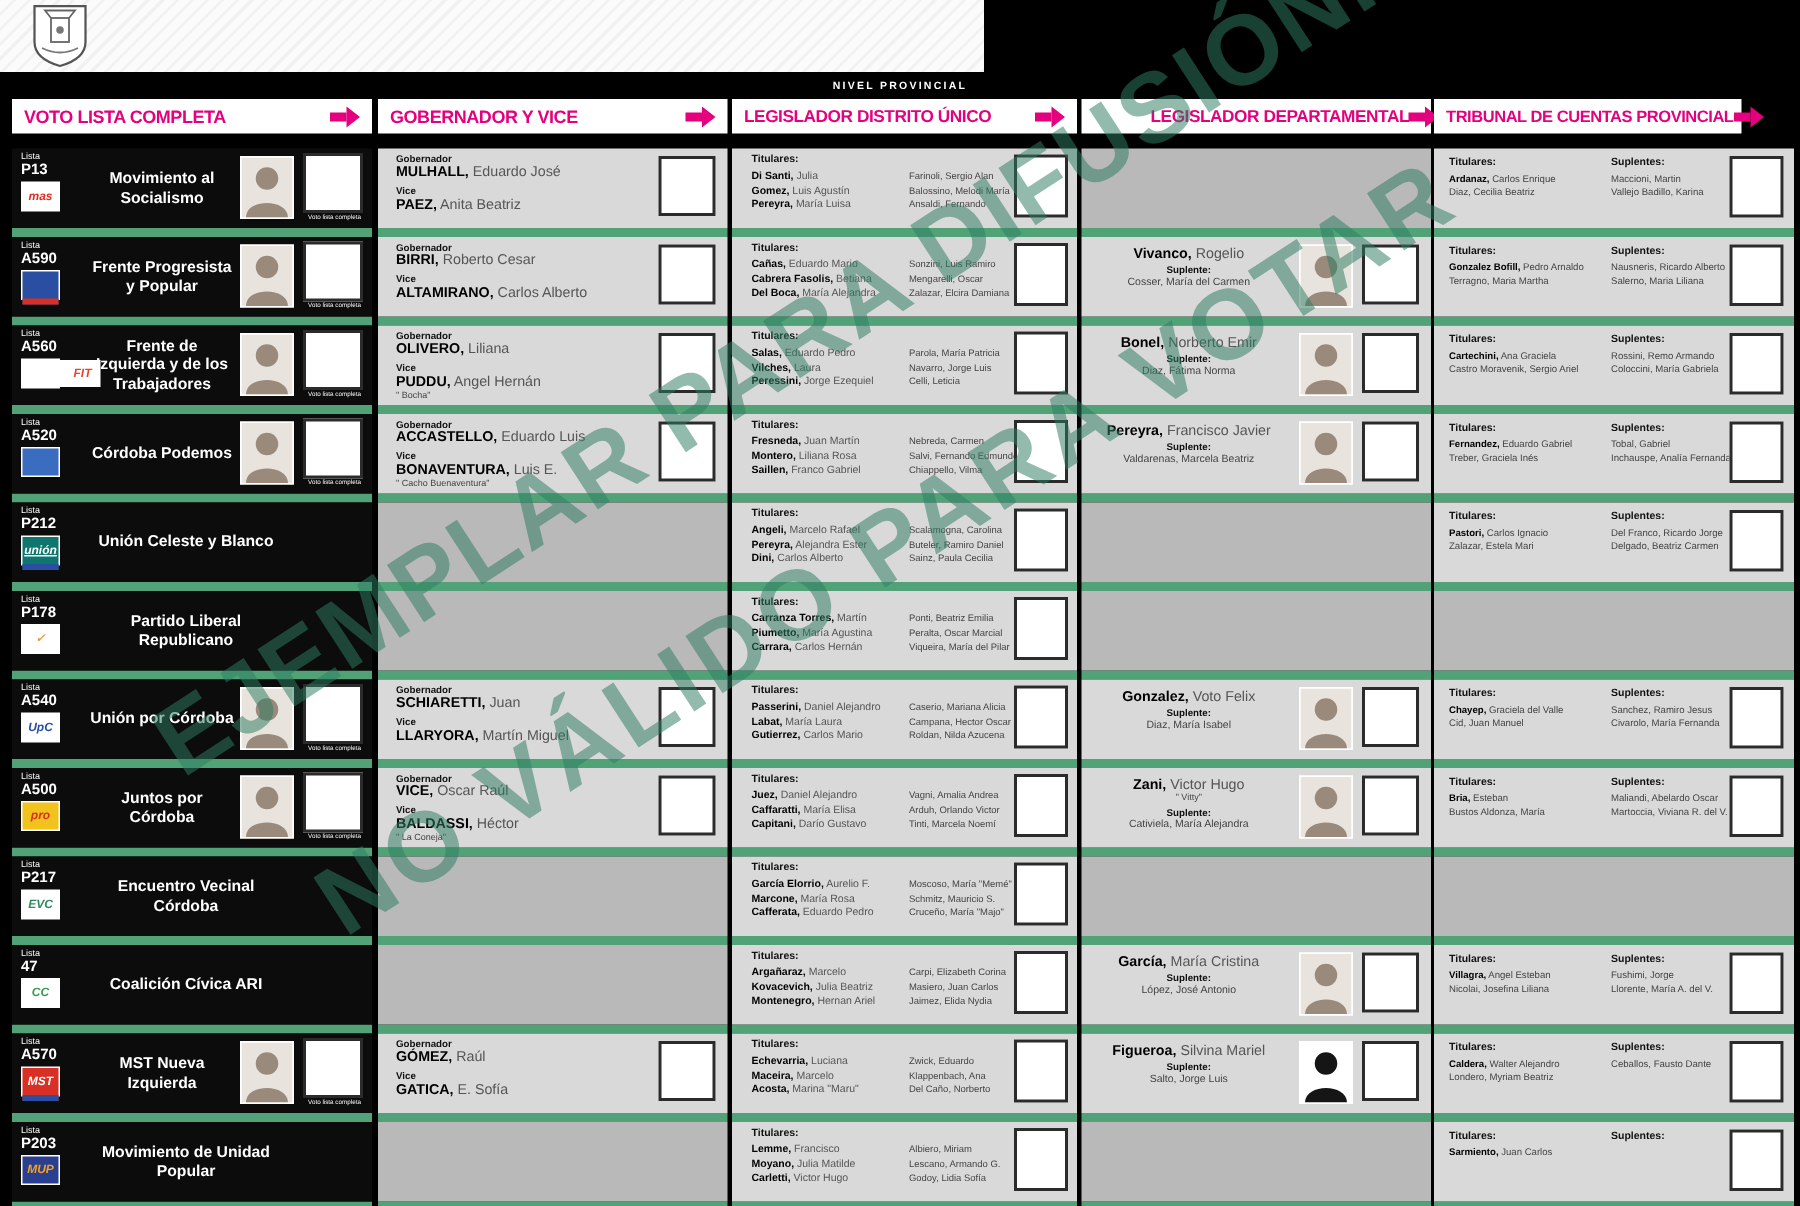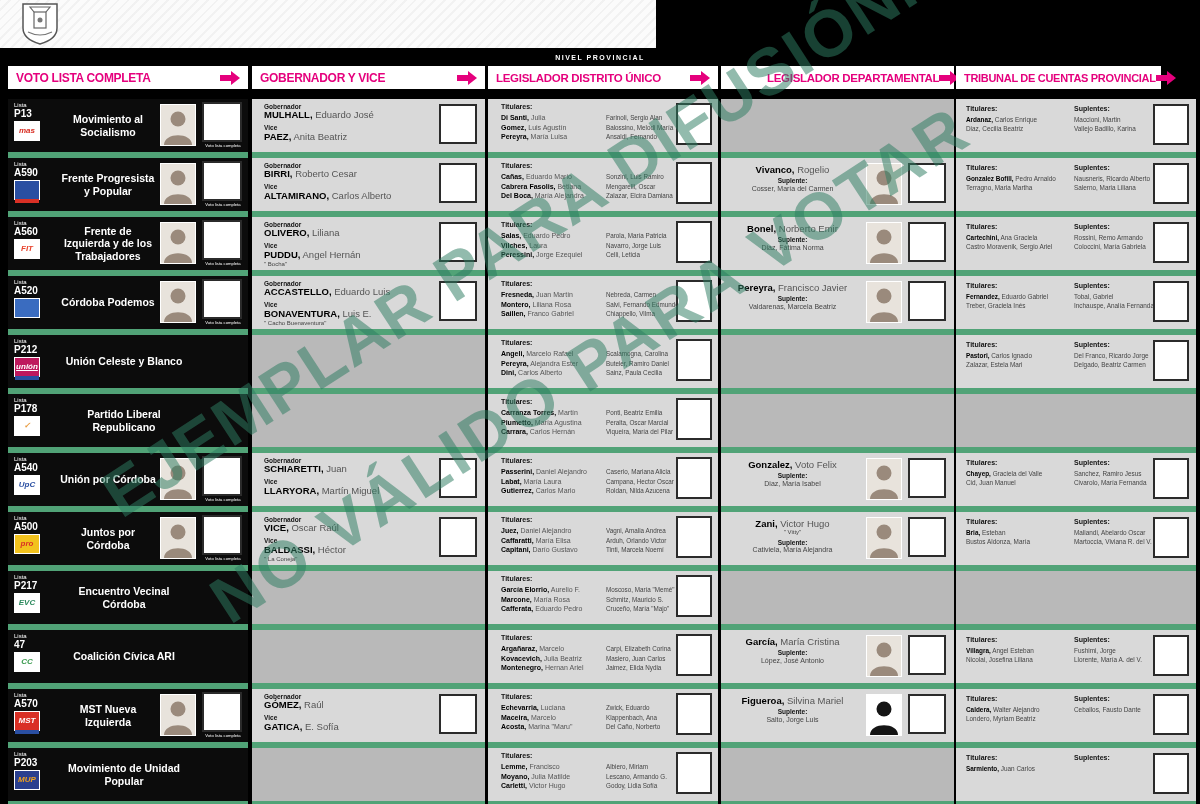--- a/index.html
+++ b/index.html
@@ -166,21 +166,21 @@
             </svg></div>
           <div class="cb c1b"></div>
           <div class="cbcap">Voto lista completa</div>
         </div>
         <div class="gbar"></div>
         <div class="cell c1">
           <div class="lb">
             <div class="ll">Lista</div>
             <div class="ln">A560</div>
             <div class="logo">
-              <div class="li" style="background: rgb(255, 255, 255); color: rgb(232, 68, 46);">FIT</div>
+              <div class="li" style="background: rgb(255, 255, 255); color: rgb(232, 68, 46); padding-left: 28px;">FIT</div>
             </div>
           </div>
           <div class="pname" style="right: 92px;">Frente de Izquierda y de los Trabajadores</div>
           <div class="photo " style="right: 52px;"><svg width="34" height="40" viewBox="0 0 34 40">
               <rect width="34" height="40" fill="#e8e3dc"></rect>
               <circle cx="17" cy="14" r="7.5" fill="#9a8a7c"></circle>
               <path d="M3 40 C3 27 31 27 31 40 Z" fill="#9a8a7c"></path>
             </svg></div>
           <div class="cb c1b"></div>
           <div class="cbcap">Voto lista completa</div>
@@ -202,21 +202,21 @@
             </svg></div>
           <div class="cb c1b"></div>
           <div class="cbcap">Voto lista completa</div>
         </div>
         <div class="gbar"></div>
         <div class="cell c1">
           <div class="lb">
             <div class="ll">Lista</div>
             <div class="ln">P212</div>
             <div class="logo">
-              <div class="li" style="background: #be185d; color: rgb(255, 255, 255); border-bottom: 4px solid rgb(42, 79, 162); text-decoration: underline;">unión</div>
+              <div class="li" style="background: #0f766e; color: rgb(255, 255, 255); border-bottom: 4px solid rgb(42, 79, 162); text-decoration: underline;">unión</div>
             </div>
           </div>
           <div class="pname" style="right: 60px;">Unión Celeste y Blanco</div>
         </div>
         <div class="gbar"></div>
         <div class="cell c1">
           <div class="lb">
             <div class="ll">Lista</div>
             <div class="ln">P178</div>
             <div class="logo">

